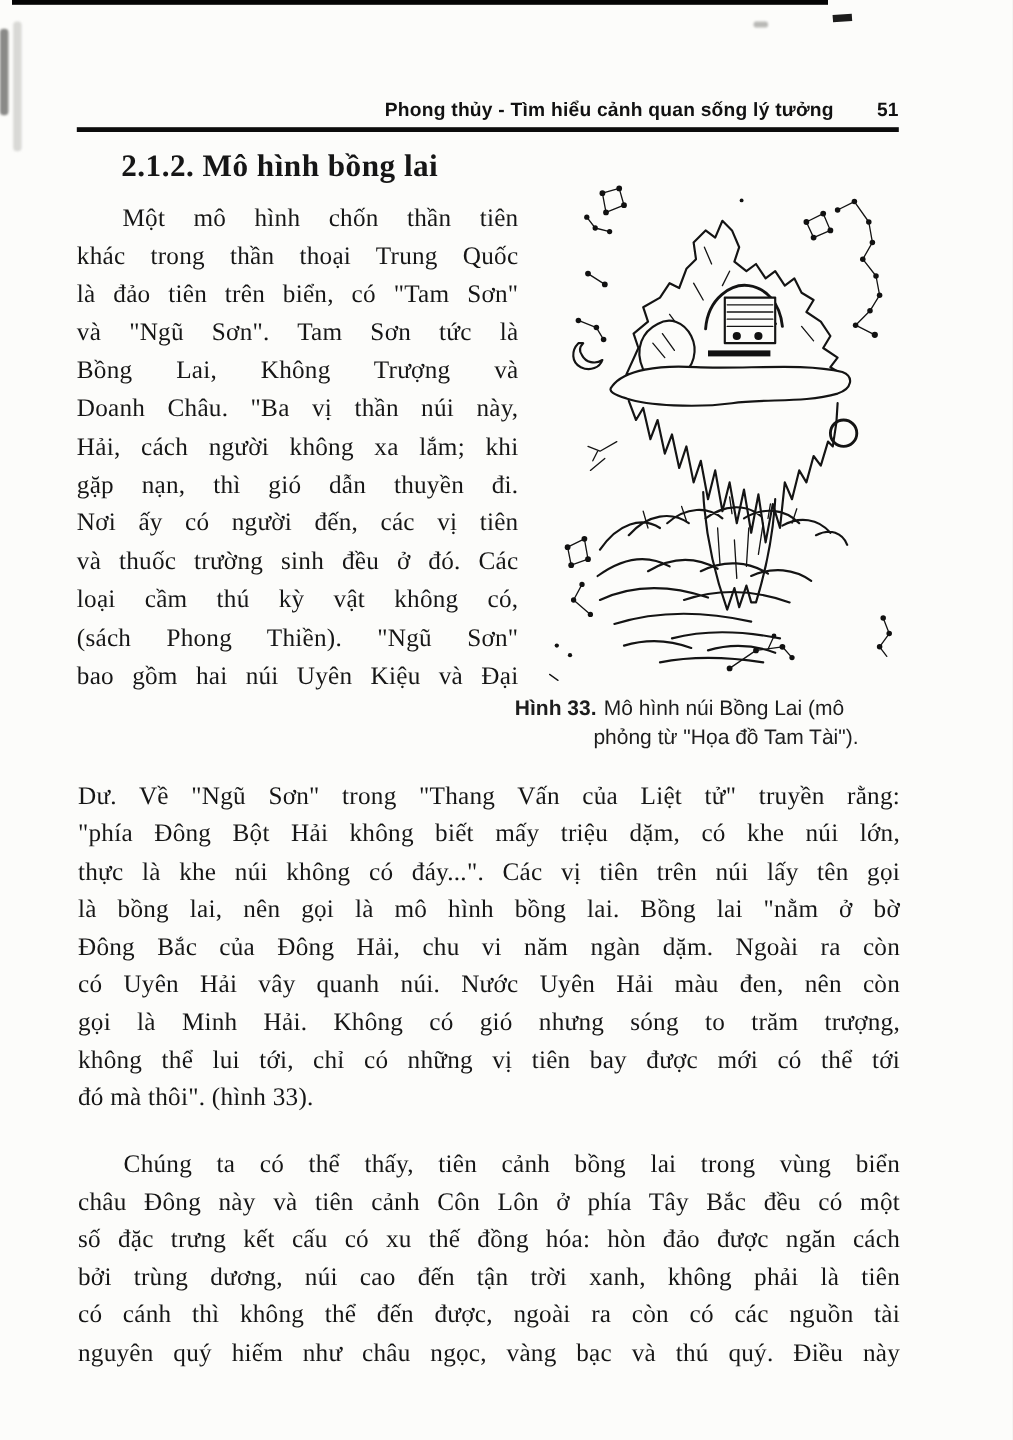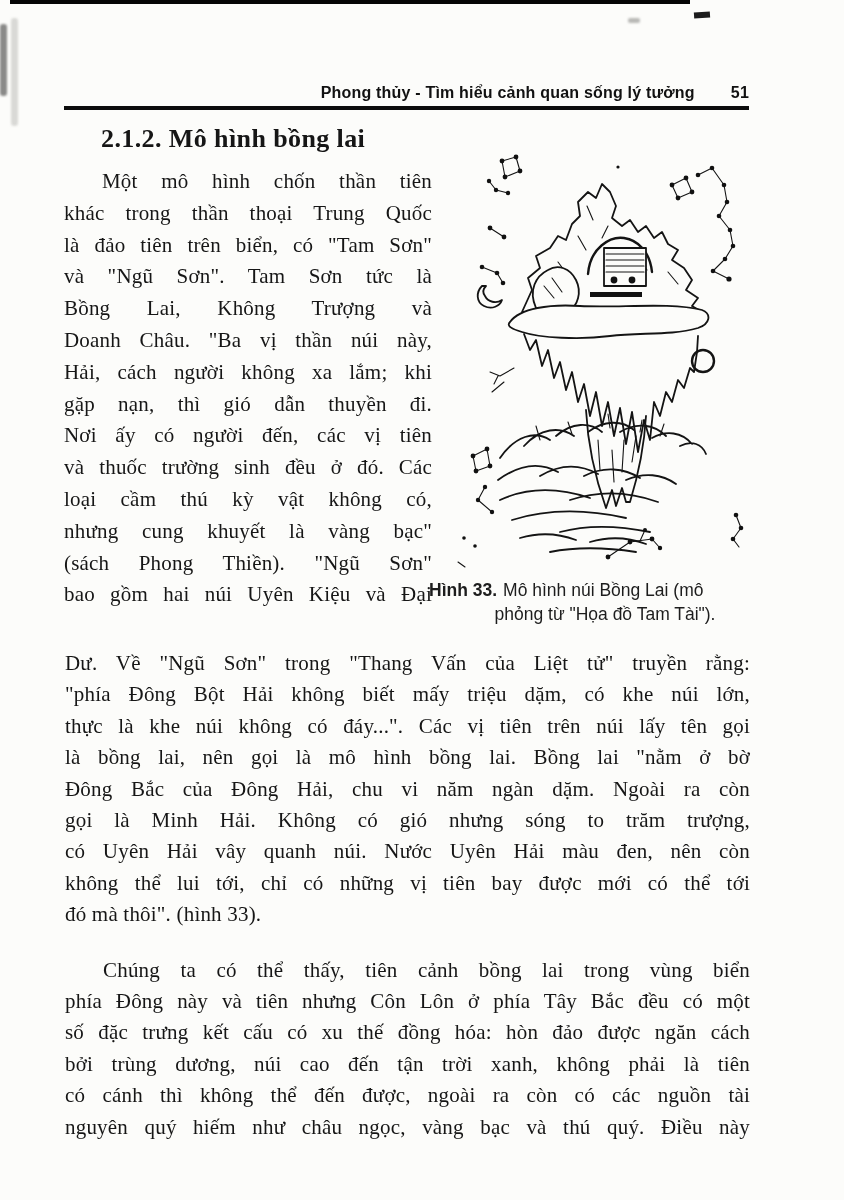--- a/index.html
+++ b/index.html
@@ -63,21 +63,20 @@
     <div class="ln">khác trong thần thoại Trung Quốc</div>
     <div class="ln">là đảo tiên trên biển, có "Tam Sơn"</div>
     <div class="ln">và "Ngũ Sơn". Tam Sơn tức là</div>
     <div class="ln">Bồng Lai, Không Trượng và</div>
     <div class="ln">Doanh Châu. "Ba vị thần núi này,</div>
     <div class="ln">Hải, cách người không xa lắm; khi</div>
     <div class="ln">gặp nạn, thì gió dẫn thuyền đi.</div>
     <div class="ln">Nơi ấy có người đến, các vị tiên</div>
     <div class="ln">và thuốc trường sinh đều ở đó. Các</div>
     <div class="ln">loại cầm thú kỳ vật không có,</div>
-    <div class="ln">nhưng cung khuyết là vàng bạc"</div>
     <div class="ln">(sách Phong Thiền). "Ngũ Sơn"</div>
     <div class="ln">bao gồm hai núi Uyên Kiệu và Đại</div>
   </div>
 
   <div class="figure">
     <svg width="392" height="438" viewBox="0 0 392 438" xmlns="http://www.w3.org/2000/svg">
 
       <g>
         <polyline class="stroke thin" points="62,21 76,17 80,31 65,37 62,21"></polyline>
         <circle class="dot" cx="62" cy="21" r="2.4"></circle>
@@ -190,25 +189,25 @@
     <div class="cap1"><b>Hình 33.</b><span>Mô hình núi Bồng Lai (mô</span></div>
     <div class="cap2">phỏng từ "Họa đồ Tam Tài").</div>
   </div>
 
   <div class="fullblock">
     <div class="ln">Dư. Về "Ngũ Sơn"  trong "Thang Vấn của Liệt tử" truyền rằng:</div>
     <div class="ln">"phía Đông Bột Hải không biết mấy triệu dặm, có khe núi lớn,</div>
     <div class="ln">thực là khe núi không có đáy...". Các vị tiên trên núi lấy tên gọi</div>
     <div class="ln">là bồng lai, nên gọi là mô hình bồng lai. Bồng lai "nằm ở bờ</div>
     <div class="ln">Đông Bắc của Đông Hải, chu vi năm ngàn dặm. Ngoài ra còn</div>
+    <div class="ln">có Uyên Hải vây quanh núi. Nước Uyên Hải màu đen, nên còn</div>
     <div class="ln">gọi là Minh Hải. Không có gió nhưng sóng to trăm trượng,</div>
-    <div class="ln">có Uyên Hải vây quanh núi. Nước Uyên Hải màu đen, nên còn</div>
     <div class="ln">không thể lui tới, chỉ có những vị tiên bay được mới có thể tới</div>
     <div class="ln short">đó mà thôi". (hình 33).</div>
     <div class="ln indent gap">Chúng ta có thể thấy, tiên cảnh bồng lai trong vùng biển</div>
-    <div class="ln">phía Đông này và tiên nhưng Côn Lôn ở phía Tây Bắc đều có một</div>
+    <div class="ln">châu Đông này và tiên cảnh Côn Lôn ở phía Tây Bắc đều có một</div>
     <div class="ln">số đặc trưng kết cấu có xu thế đồng hóa: hòn đảo được ngăn cách</div>
     <div class="ln">bởi trùng dương, núi cao đến tận trời xanh, không phải là tiên</div>
     <div class="ln">có cánh thì không thể đến được, ngoài ra còn có các nguồn tài</div>
     <div class="ln">nguyên quý hiếm như châu ngọc, vàng bạc và thú quý. Điều này</div>
   </div>
 
 </div>
 
 </body></html>

